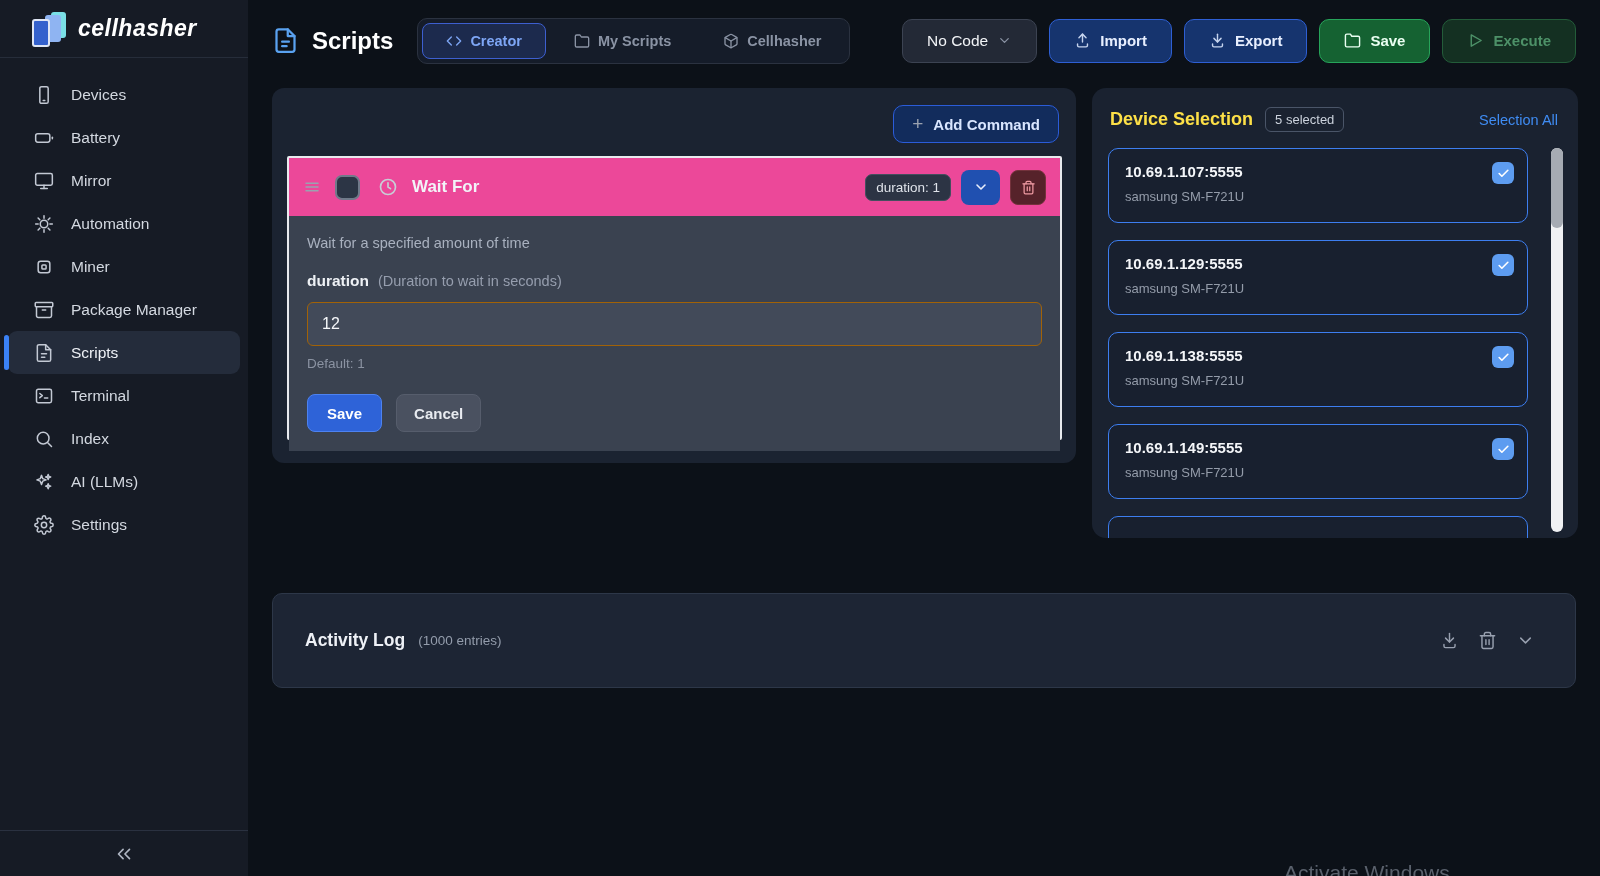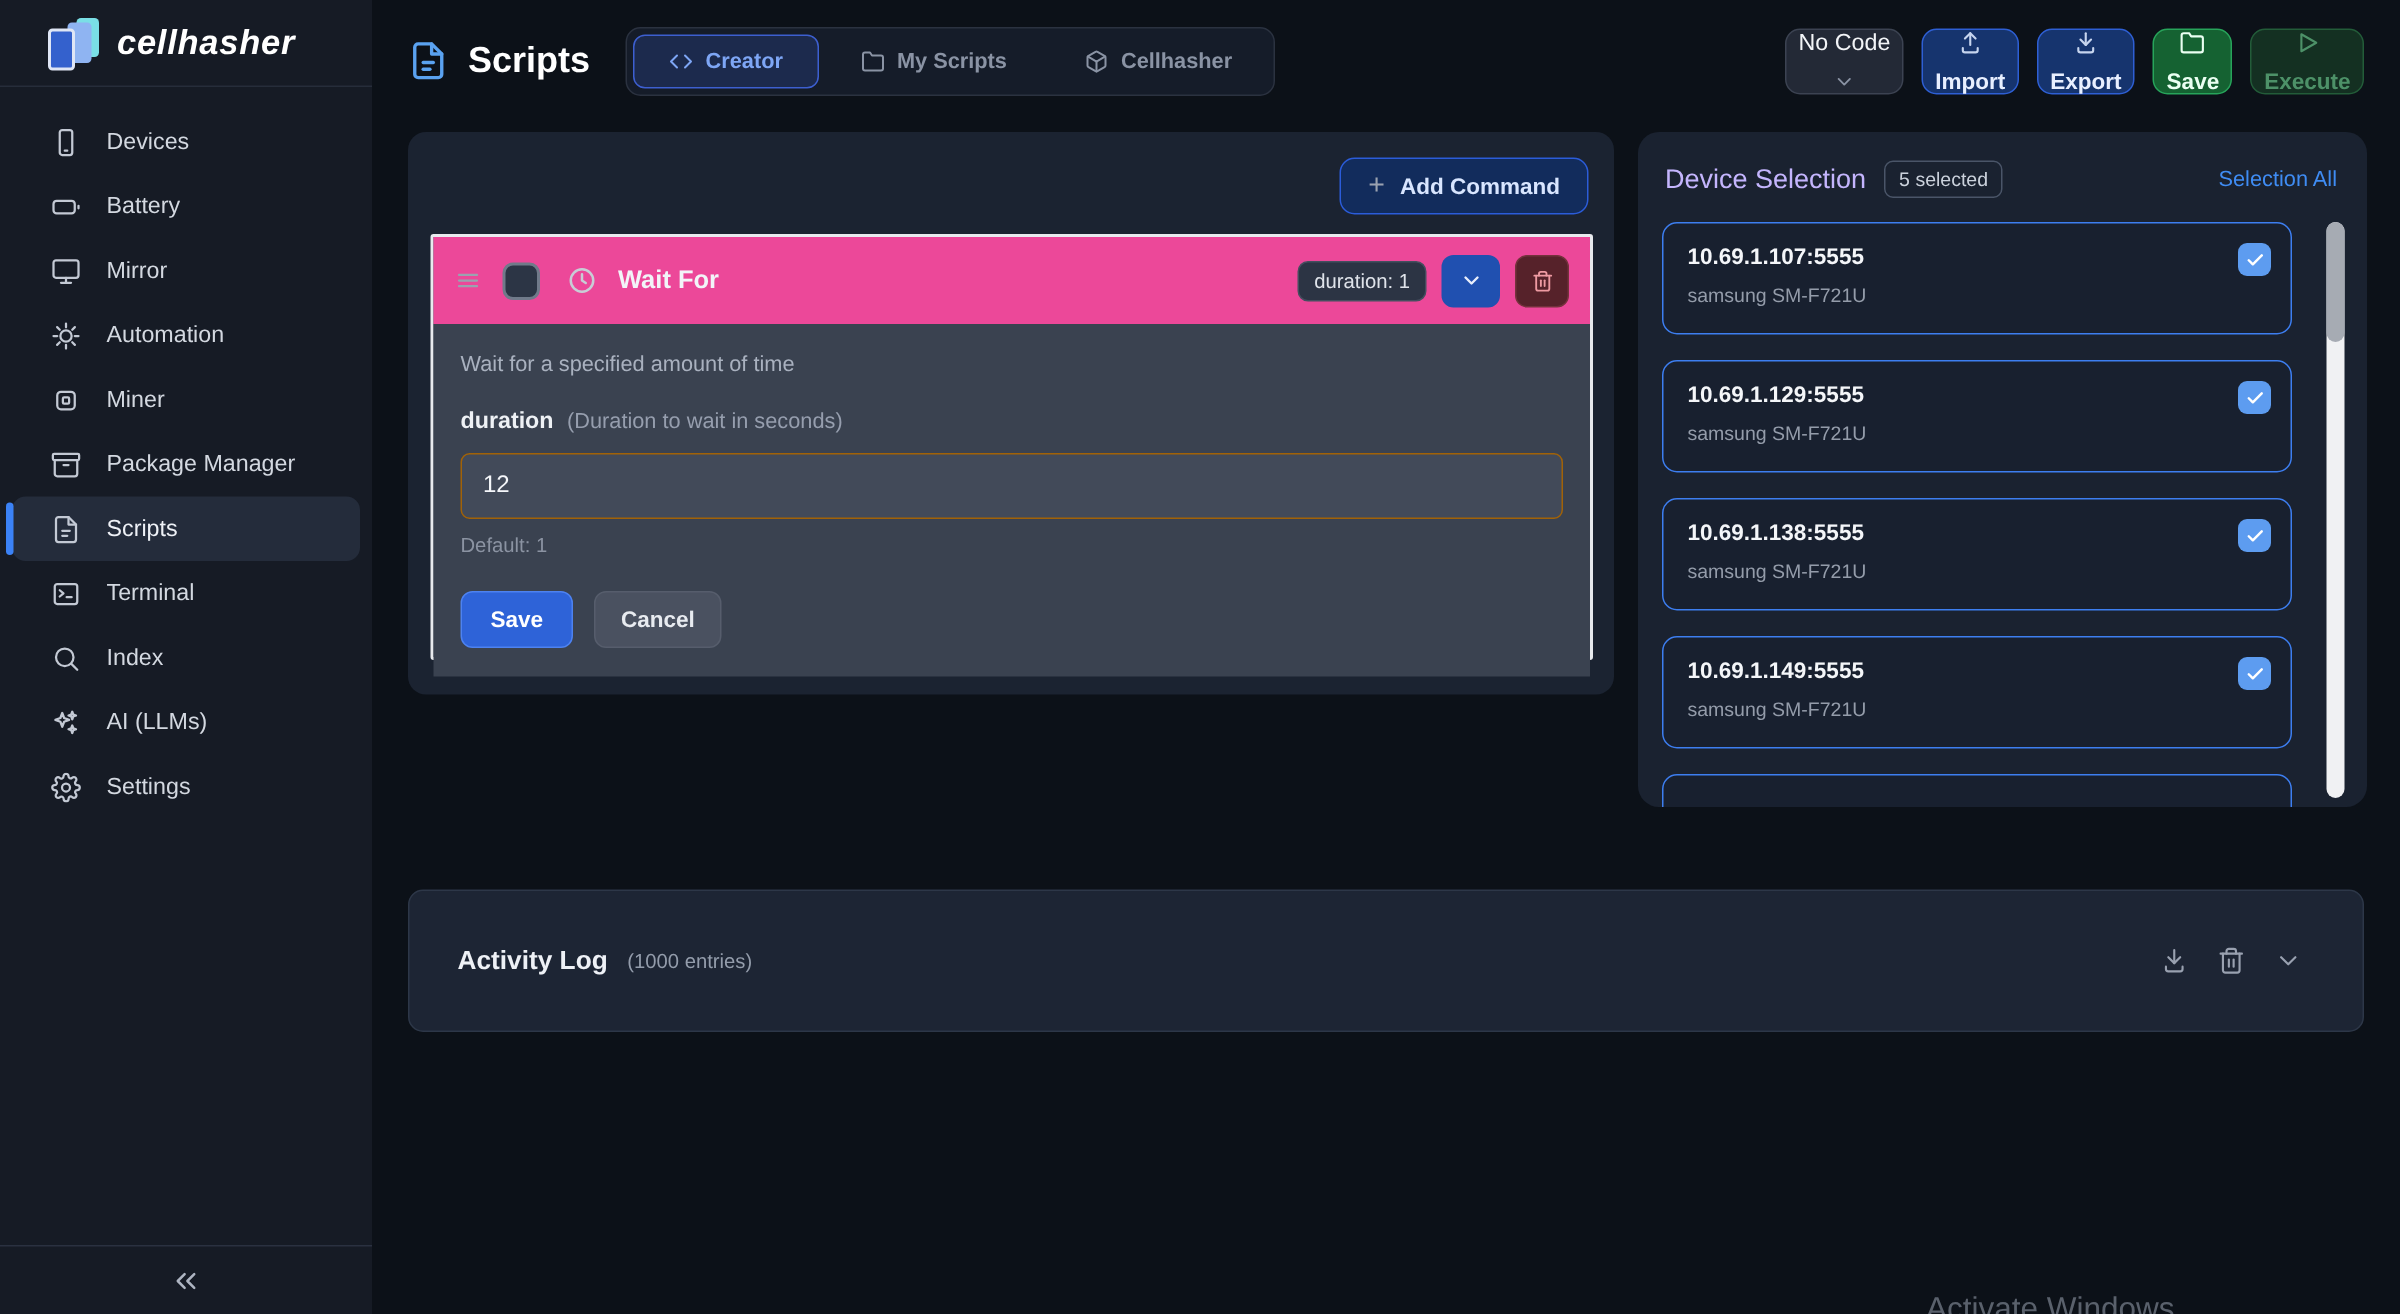--- a/index.html
+++ b/index.html
@@ -61,22 +61,22 @@
   .tab {
     display:flex; align-items:center; gap:8px; height:36px; padding:0 23px;
     border-radius:8px; font-size:14.5px; font-weight:bold; color:#8a93a4;
     border:1px solid transparent; cursor:pointer; white-space:nowrap;
   }
   .tab .ticon { width:16px; height:16px; }
   .tab.active { background:#1c2a4d; border-color:#3d5fd0; color:#7ea6f5; }
 
   .topbar-right { margin-left:auto; display:flex; gap:12px; align-items:center; }
   .btn {
-    display:flex; align-items:center; gap:9px; height:44px; padding:0 8px;
-    border-radius:10px; font-size:15px; font-weight:bold; cursor:pointer; white-space:nowrap;flex-direction:column;
+    display:flex; align-items:center; gap:9px; height:44px; padding:0 24px;
+    border-radius:10px; font-size:15px; font-weight:bold; cursor:pointer; white-space:nowrap;
   }
   .btn .bicon { width:17px; height:17px; }
   .btn-select { background:#232936; border:1px solid #3c4352; color:#f2f4f7; font-weight:normal; font-size:15.5px; }
   .btn-select .chev { color:#8a93a4; width:15px; height:15px; }
   .btn-blue  { background:#16346e; border:1px solid #2e5fd4; color:#e8efff; }
   .btn-blue .bicon { color:#c6d4ee; }
   .btn-green { background:#156232; border:1px solid #27a45a; color:#eafff2; }
   .btn-execute { background:#143022; border:1px solid #235c39; color:#4d9168; }
 
   
@@ -144,21 +144,21 @@
     height:38px; padding:0 17px; background:#4a5160; border:1px solid #565d6c;
     border-radius:8px; color:#e8ebf0; font-size:15px; font-weight:bold; cursor:pointer;
   }
 
   
   .device-panel {
     position:absolute; left:1092px; top:88px; width:486px; height:450px;
     background:#1a2230; border-radius:14px; overflow:hidden;
   }
   .device-header { display:flex; align-items:center; padding:19px 20px 8px 18px; gap:12px; }
-  .device-title { font-size:18px; font-weight:normal; color:#c4b5fd; }
+  .device-title { font-size:18px; font-weight:bold; color:#fde047; }
   .selected-badge {
     border:1px solid #4a5568; border-radius:6px; padding:4px 9px;
     font-size:13px; color:#cbd2dc;
   }
   .deselect-all { margin-left:auto; color:#3f8cf3; font-size:14.5px; cursor:pointer; }
   .device-list { position:absolute; left:16px; top:60px; width:420px; }
   .device-card {
     position:relative; height:75px; margin-bottom:17px;
     background:#18202f; border:1.5px solid #3d7ef0; border-radius:10px;
     padding:14px 16px; cursor:pointer;

